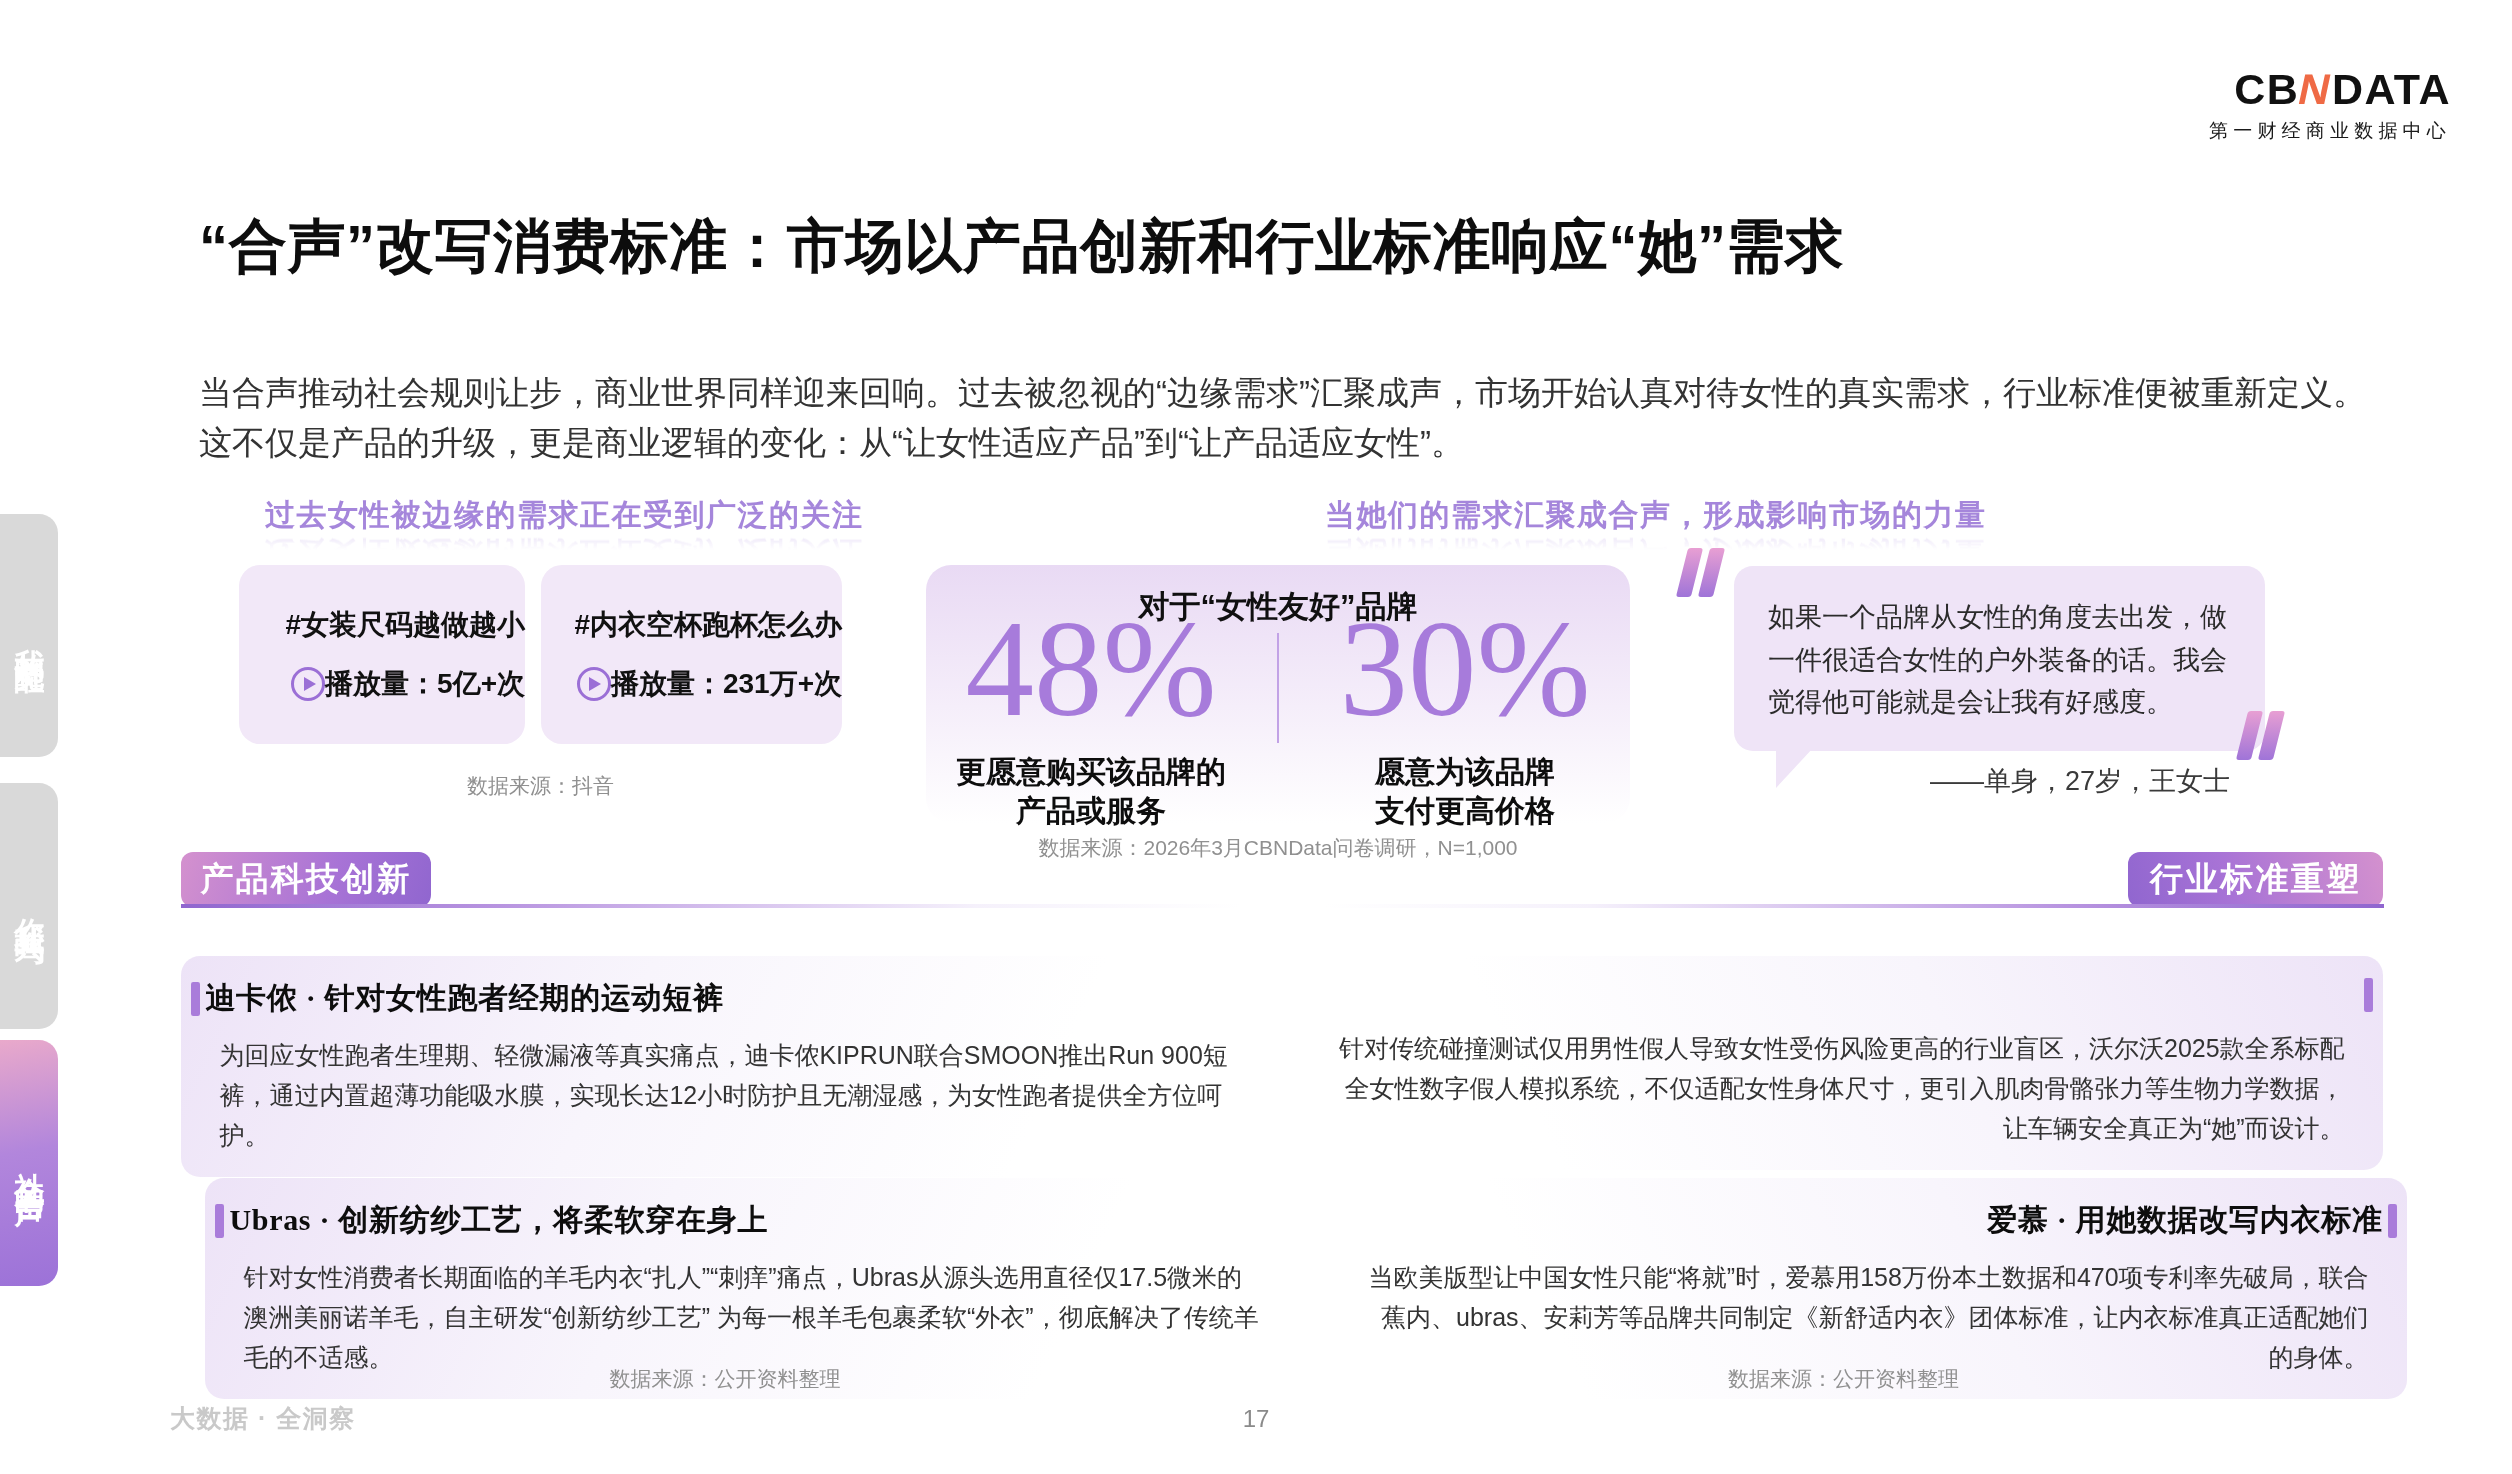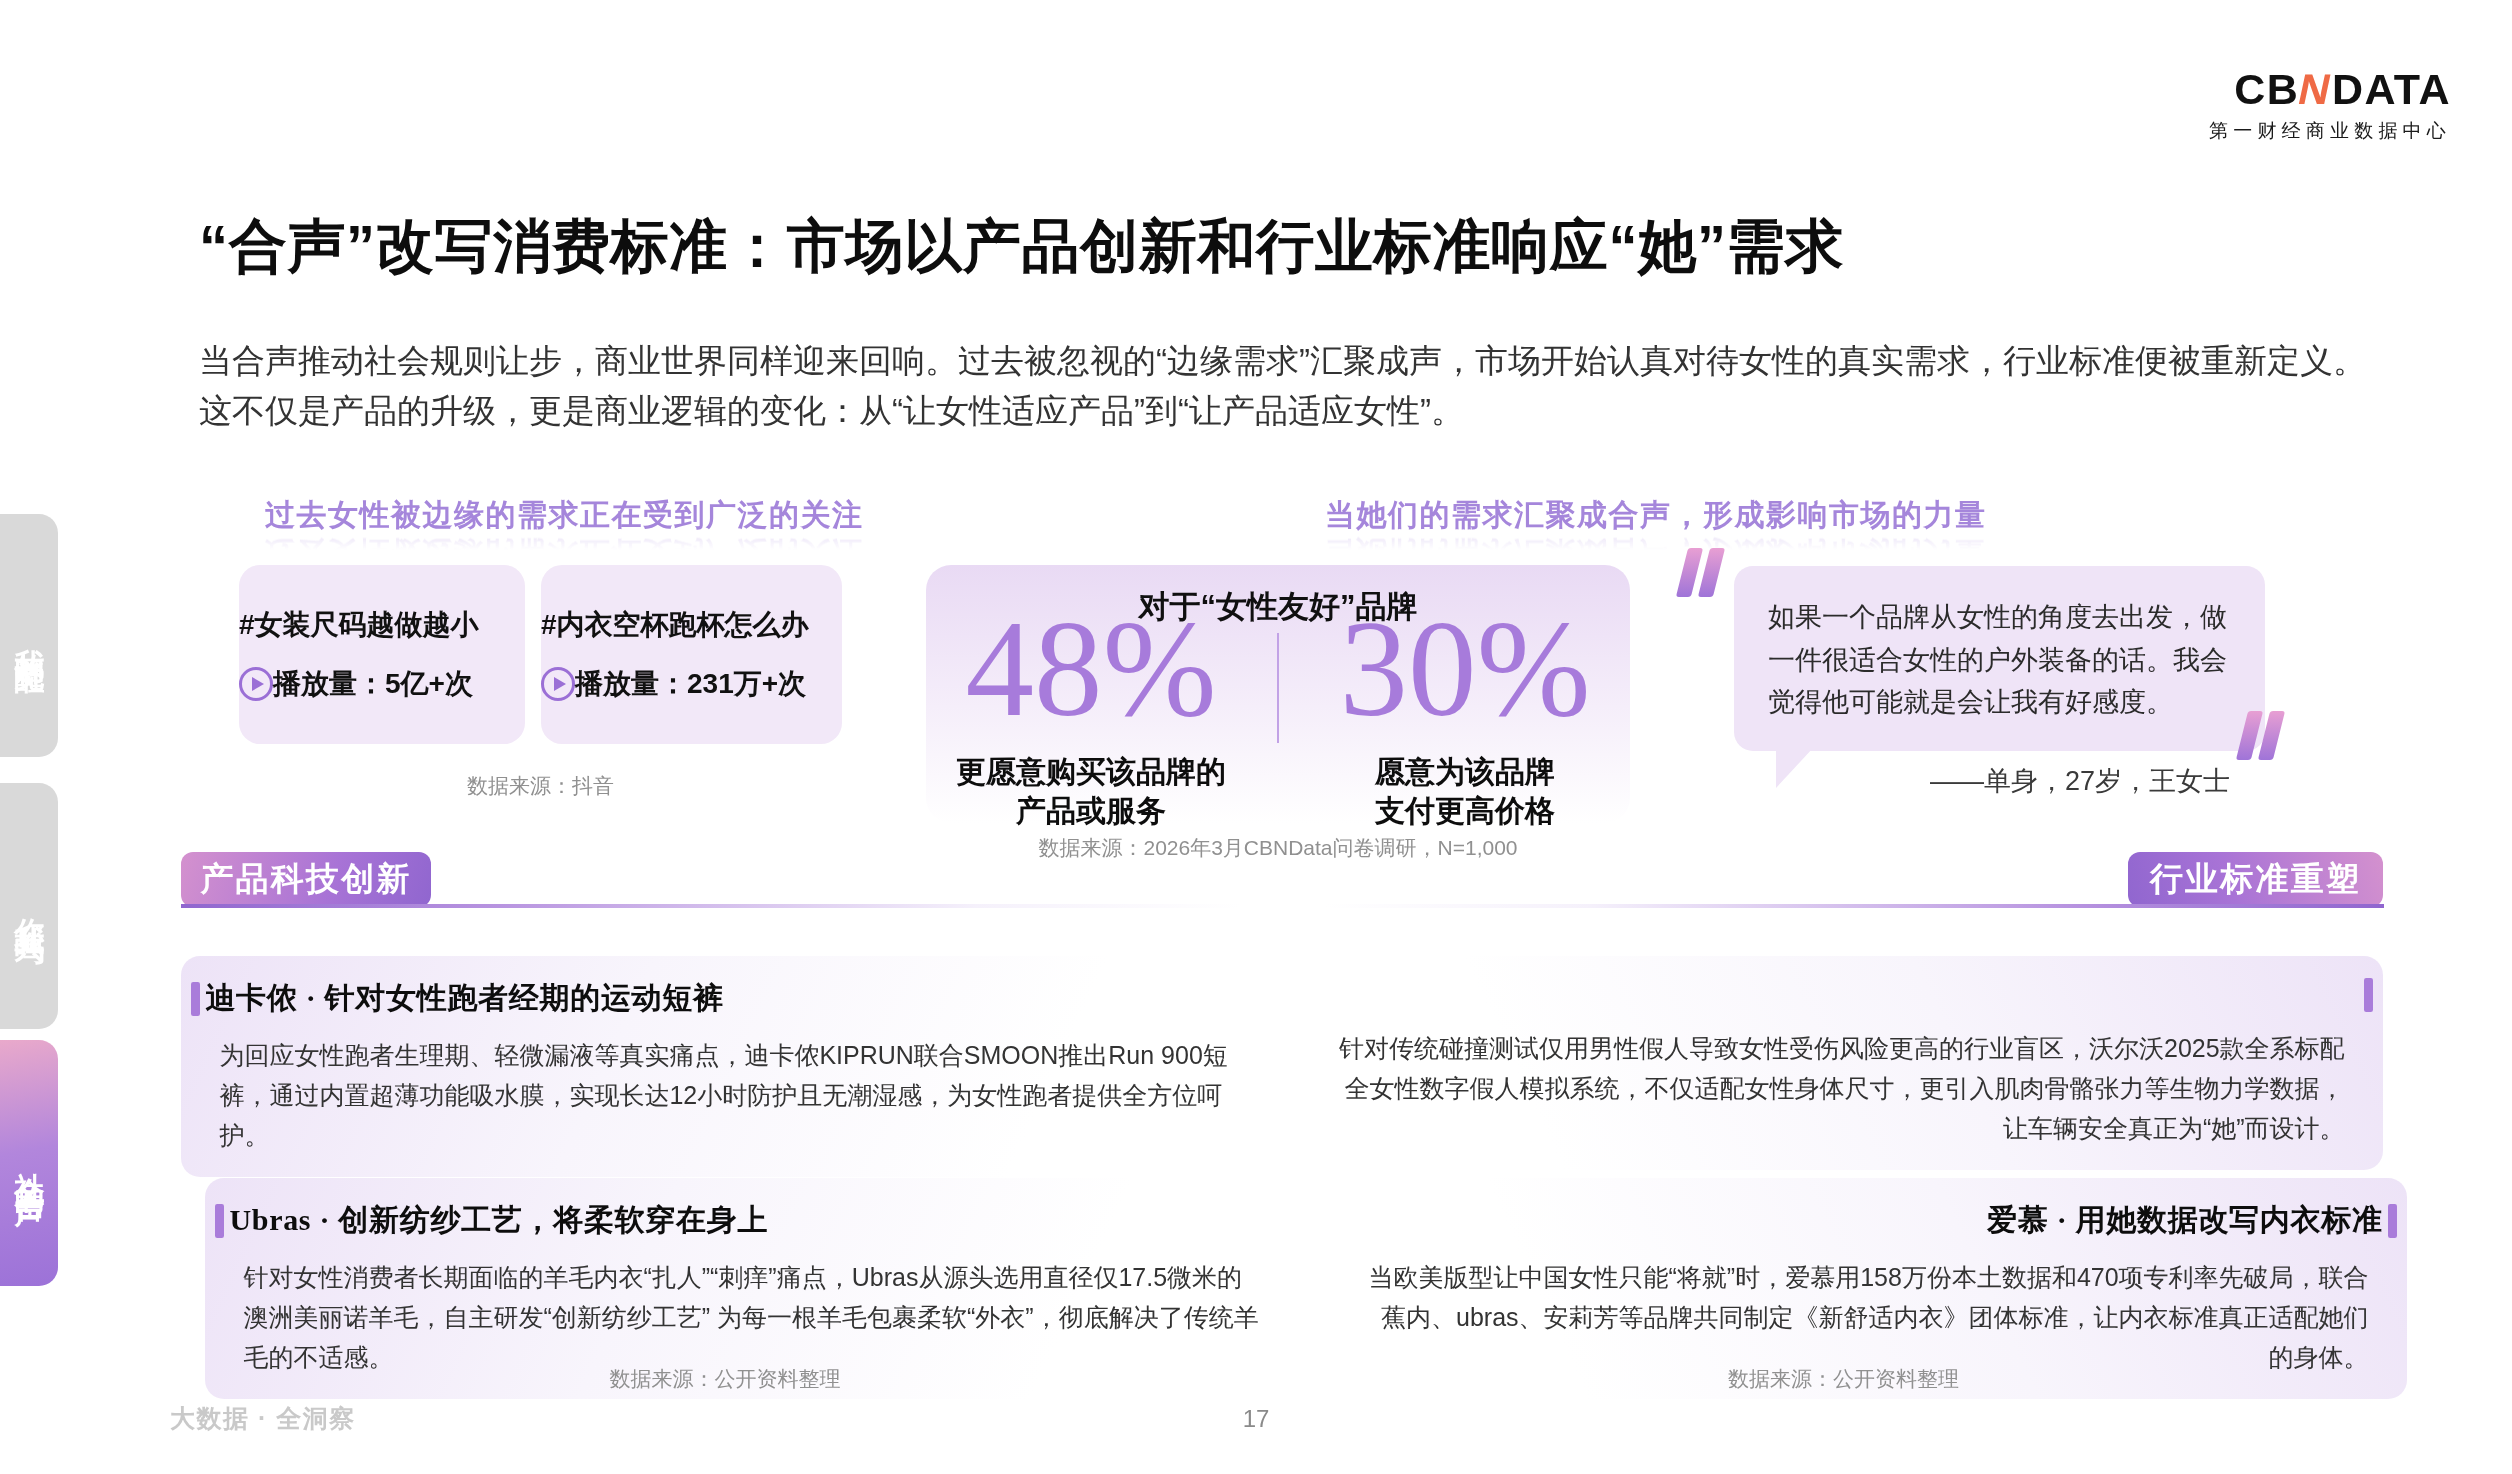--- a/index.html
+++ b/index.html
@@ -10,34 +10,34 @@
   .abs{position:absolute;}
 
   
   .logo{right:61px;top:68px;text-align:right;}
   .logo-word{font-size:43px;font-weight:900;letter-spacing:1.5px;color:#111;line-height:1;}
   .logo-n{display:inline-block;color:#EF6A45;transform:skewX(-12deg);font-weight:900;}
   .logo-sub{margin-top:7.4px;font-size:19px;letter-spacing:5.2px;color:#1a1a1a;font-weight:500;}
 
   
   .page-title{left:199px;top:213px;font-size:58px;font-weight:900;color:#0d0d0d;line-height:1.15;letter-spacing:0.7px;}
-  .intro{left:199px;top:336px;width:2182px;font-size:33px;line-height:1.5;color:#333;}
+  .intro{left:199px;top:368px;width:2182px;font-size:33px;line-height:1.5;color:#333;}
 
   
   .col-header{
     font-size:30px;font-weight:700;color:#A586DB;letter-spacing:1.5px;
     -webkit-box-reflect:below -4.4px linear-gradient(rgba(0,0,0,0) 55%,rgba(0,0,0,0.25));
   }
   .col-header.left{left:265px;top:495px;}
   .col-header.right{left:1325px;top:495px;}
 
   
   .tag-card{
     top:565px;height:179px;border-radius:21px;background:#F2E8F8;
-    display:flex;flex-direction:column;align-items:flex-start;justify-content:center;gap:21px;
+    display:flex;flex-direction:column;align-items:flex-end;justify-content:center;gap:21px;
   }
   .tag-card.c1{left:239px;width:286px;}
   .tag-card.c2{left:541px;width:301px;}
   .tag-line{font-size:28px;font-weight:700;color:#111;}
   .plays-row{display:flex;align-items:center;font-size:28px;font-weight:700;color:#111;}
   .play-circle{
     width:34px;height:34px;border:3px solid #9B6FD6;border-radius:50%;
     display:inline-flex;align-items:center;justify-content:center;box-sizing:border-box;flex:0 0 auto;
   }
   .play-tri{width:0;height:0;border-left:12px solid #9B6FD6;border-top:7.4px solid transparent;border-bottom:7.4px solid transparent;margin-left:3px;}

